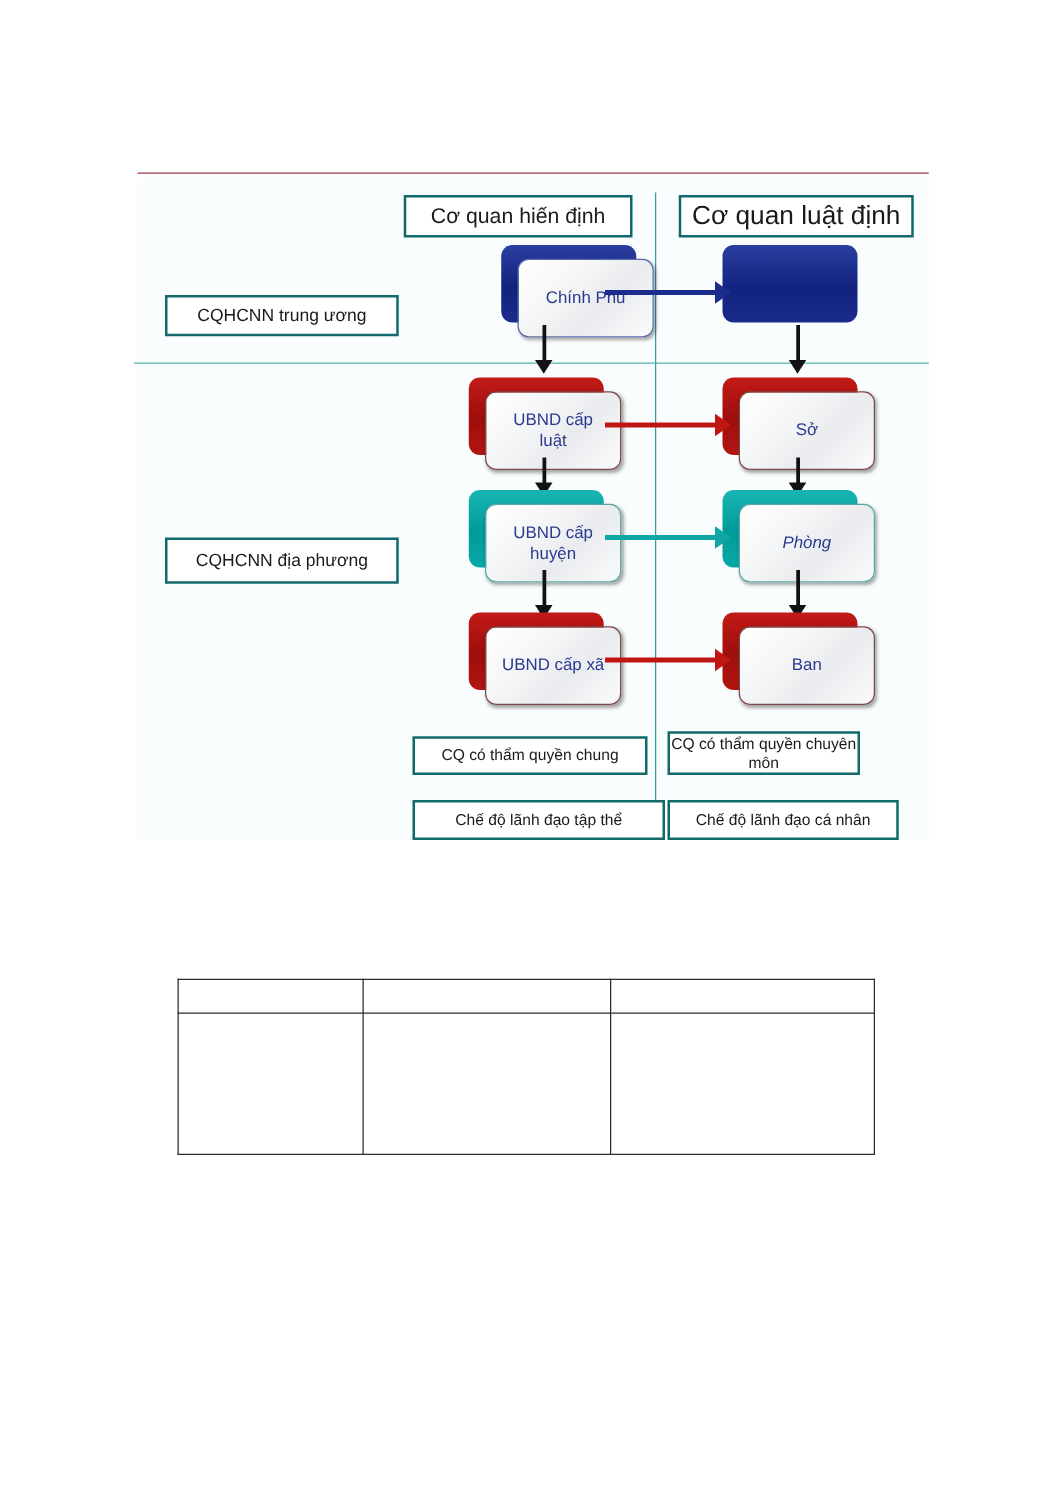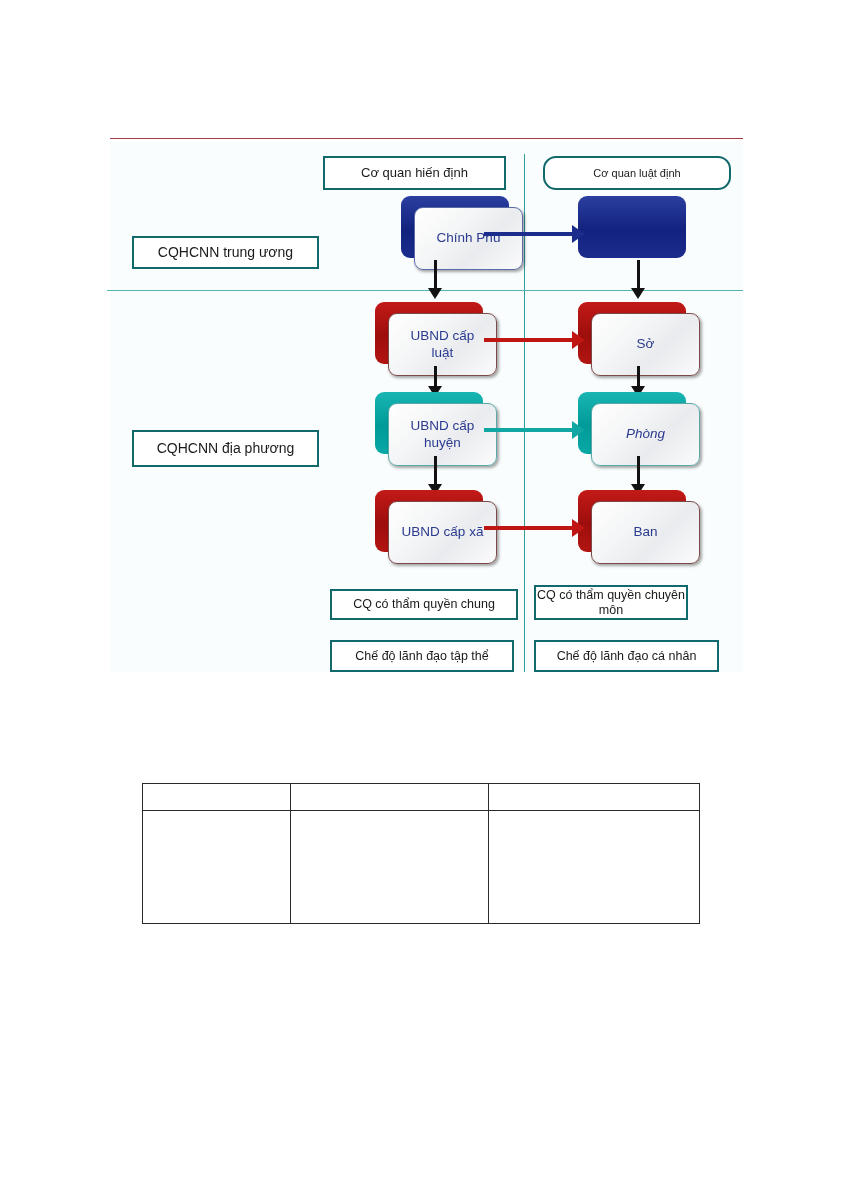--- a/index.html
+++ b/index.html
@@ -39,29 +39,29 @@
     position:absolute;
     background:#FFFFFF;
     border:2px solid #11696B;
     box-sizing:border-box;
     display:flex;align-items:center;justify-content:center;
     text-align:center;
     color:#1a1a1a;
     line-height:1.15;
   }
 
-  .hdr-left  {left:213px;top:14px;width:183px;height:34px;font-size:13px;}
-  .hdr-right {left:433px;top:14px;width:188px;height:34px;font-size:11px;border-radius:13px;}
+  .hdr-left  {left:213px;top:14px;width:183px;height:34px;font-size:17px;}
+  .hdr-right {left:433px;top:14px;width:188px;height:34px;font-size:21px;}
 
   .side-top  {left:22px;top:94px;width:187px;height:33px;font-size:14px;}
   .side-bot  {left:22px;top:288px;width:187px;height:37px;font-size:14px;}
 
   .cap-l1{left:220px;top:447px;width:188px;height:31px;font-size:12.5px;}
   .cap-r1{left:424px;top:443px;width:154px;height:35px;font-size:12.5px;}
-  .cap-l2{left:220px;top:498px;width:184px;height:32px;font-size:12.5px;}
+  .cap-l2{left:220px;top:498px;width:202px;height:32px;font-size:12.5px;}
   .cap-r2{left:424px;top:498px;width:185px;height:32px;font-size:12.5px;}
 
   
   .node{position:absolute;width:122px;height:74px;}
   .node .back{
     position:absolute;left:0;top:0;width:108px;height:62px;
     border-radius:9px;
   }
   .node .front{
     position:absolute;left:13px;top:11px;width:109px;height:63px;

